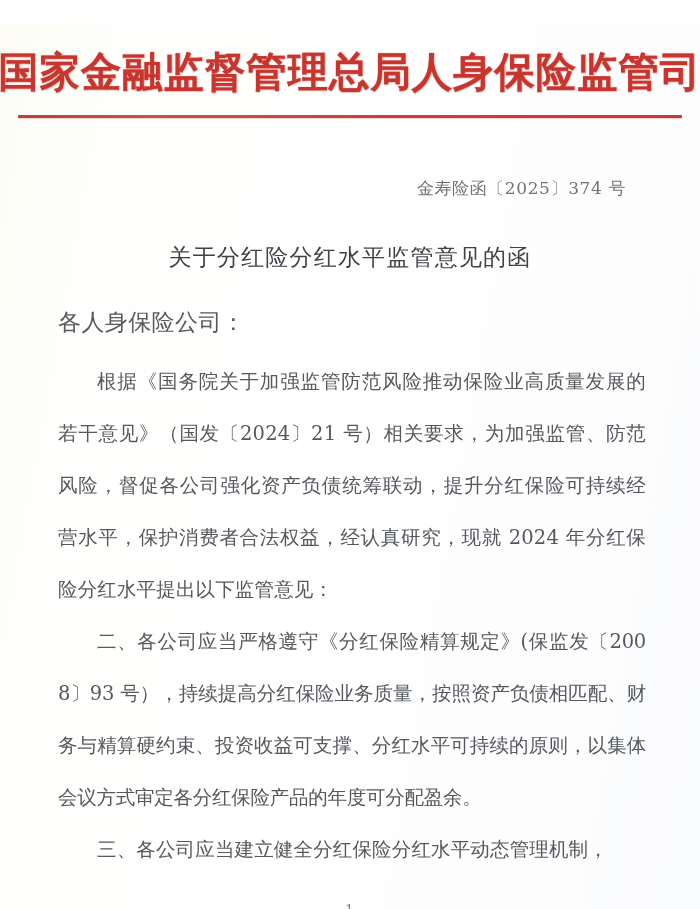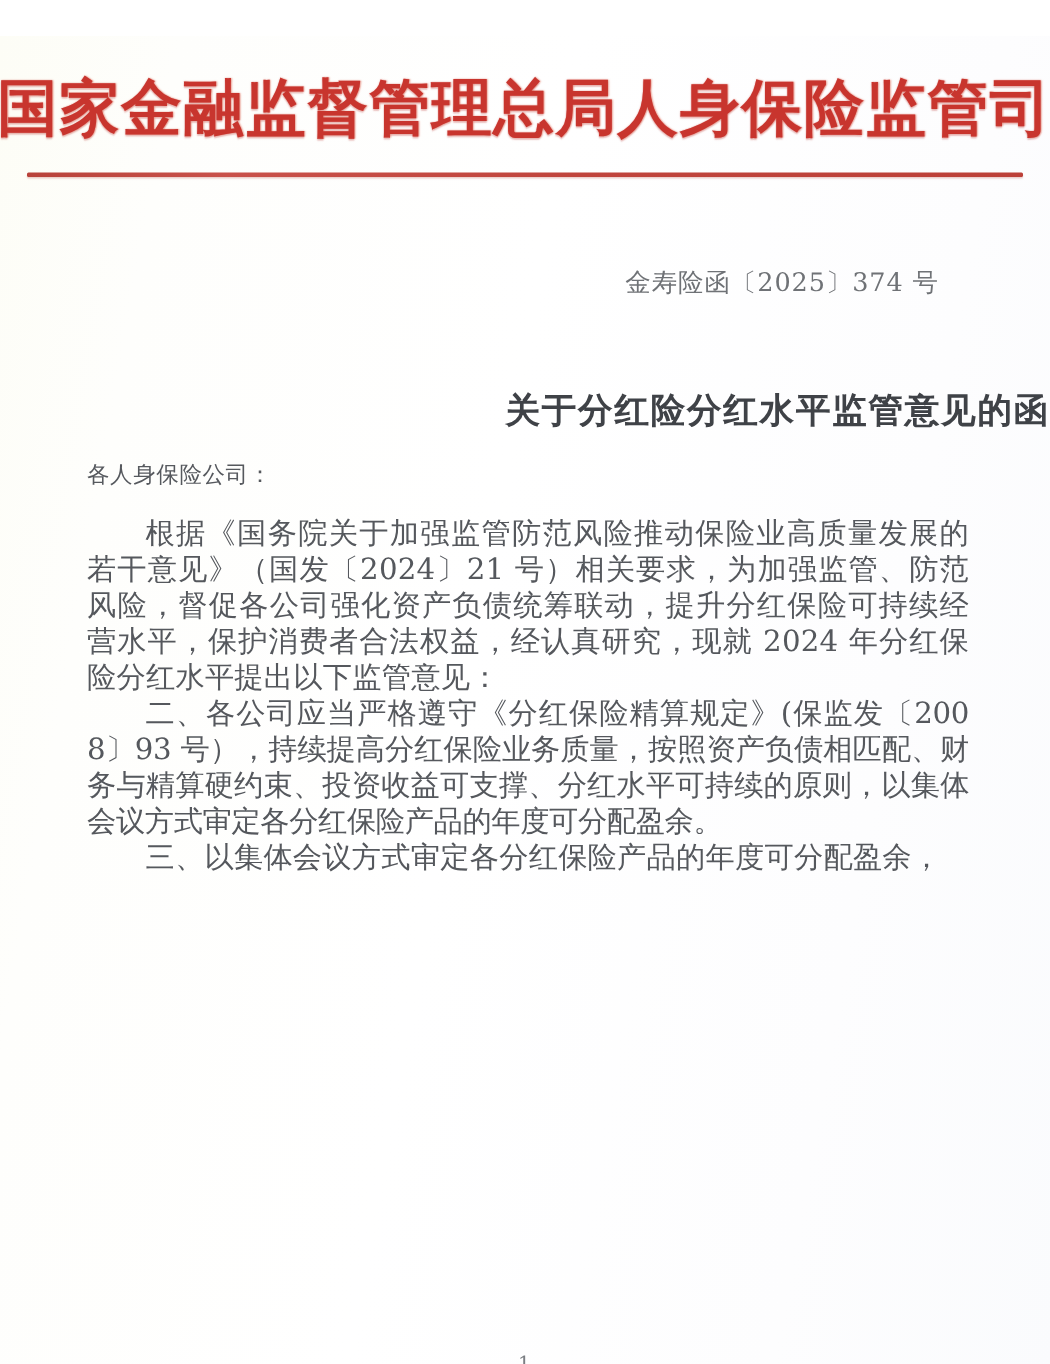--- a/index.html
+++ b/index.html
@@ -63,47 +63,47 @@
     top: 153px;
     font-size: 17px;
     letter-spacing: 0.6px;
     color: #6f7276;
     white-space: nowrap;
   }
   
   .doc-title {
     position: absolute;
     left: 0;
-    top: 234px;
+    top: 218px;
     width: 700px;
-    text-align: right;
+    text-align: center;
     font-size: 23px;
-    font-weight: 700;
+    font-weight: 400;
     letter-spacing: 1.2px;
     color: #3f4247;
     white-space: nowrap;
   }
   
   .body-block {
     position: absolute;
     left: 58px;
     top: 283px;
     width: 588px;
   }
   .salutation {
-    font-size: 15px;
+    font-size: 23px;
     letter-spacing: 0.4px;
     color: #56595e;
     margin: 0 0 18px 0;
     white-space: nowrap;
   }
   .para {
     margin: 0;
     font-size: 19.5px;
-    line-height: 24px;
+    line-height: 52px;
     letter-spacing: 0.15px;
     color: #55585d;
     text-align: justify;
     text-justify: inter-ideograph;
     word-break: break-all;
   }
   .para.indent {
     text-indent: 2em;
   }
   .para + .para {
@@ -159,21 +159,21 @@
   <div class="doc-title">关于分红险分红水平监管意见的函</div>
 
   <div class="body-block">
     <p class="salutation">各人身保险公司：</p>
 
     <p class="para indent">根据《国务院关于加强监管防范风险推动保险业高质量发展的若干意见》（国发〔2024〕21 号）相关要求，为加强监管、防范风险，督促各公司强化资产负债统筹联动，提升分红保险可持续经营水平，保护消费者合法权益，经认真研究，现就 2024 年分红保险分红水平提出以下监管意见：</p>
 
 
     <p class="para indent para-gap para-tight">二、各公司应当严格遵守《分红保险精算规定》(保监发〔2008〕93 号），持续提高分红保险业务质量，按照资产负债相匹配、财务与精算硬约束、投资收益可支撑、分红水平可持续的原则，以集体会议方式审定各分红保险产品的年度可分配盈余。</p>
 
-    <p class="para indent para-gap">三、以集体会议方式审定各分红保险产品的年度可分配盈余，</p>
+    <p class="para indent para-gap">三、各公司应当建立健全分红保险分红水平动态管理机制，</p>
   </div>
 
   <div class="page-number">- 1 -</div>
 
   <div class="bottom-bar">
     <div class="bottom-bar-nick"></div>
   </div>
 
 </div>
 

